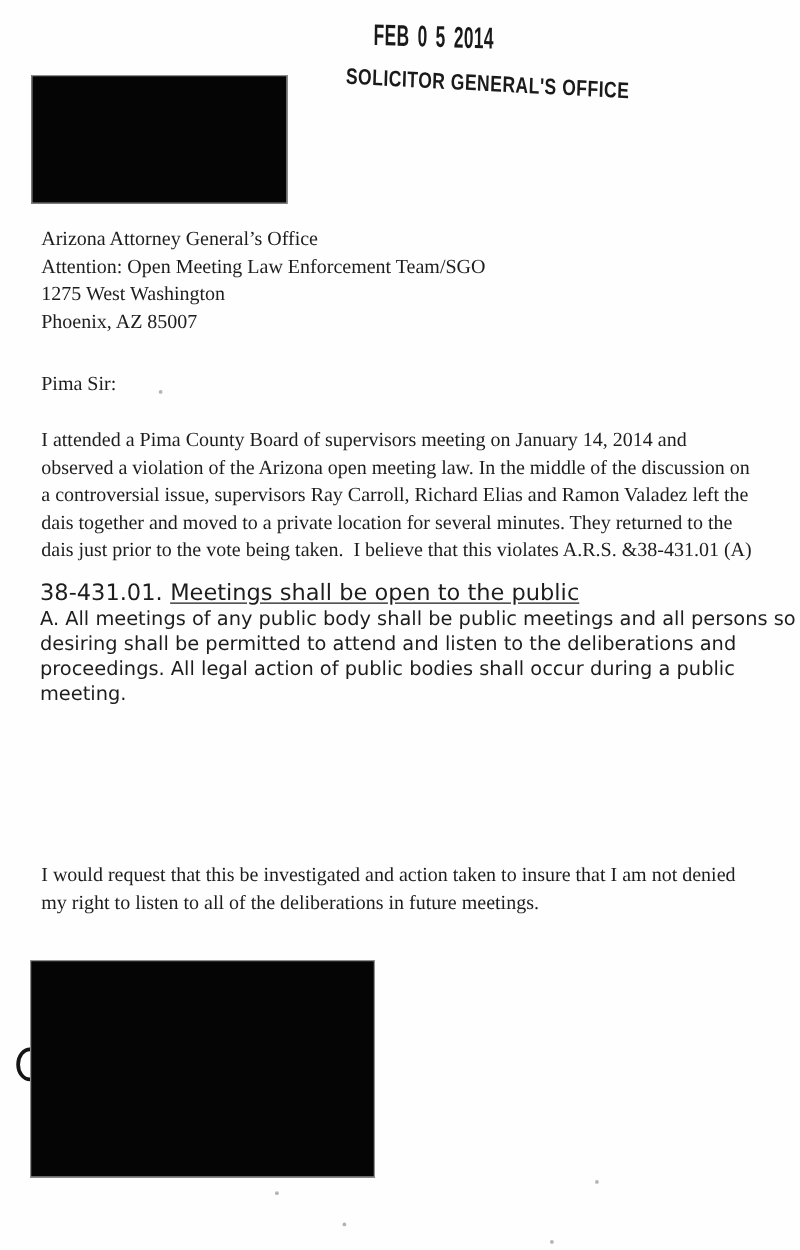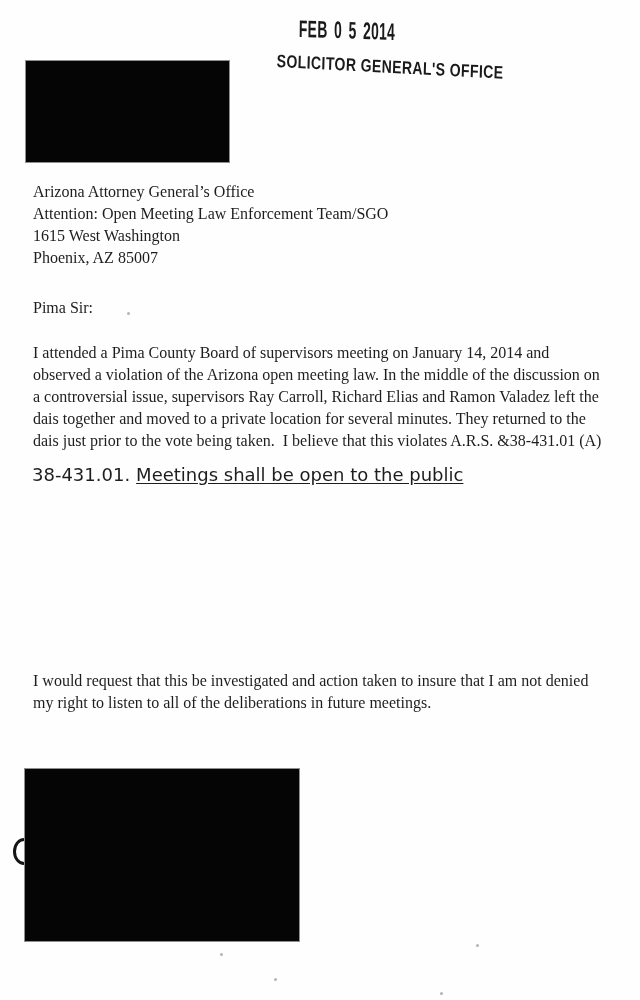--- a/index.html
+++ b/index.html
@@ -66,21 +66,21 @@
     width: 605px;
     font-size: 16px;
     line-height: 22px;
     white-space: pre-line;
     z-index: 3;
   }
   .recipient  { top: 181px; }
   .salutation { top: 297px; }
   .para-1     { top: 342px; }
   .para-2     { top: 608px; }
-  .para-3     { top: 670px; }
+  .para-3     { top: 690px; }
 
   
   .statute {
     position: absolute;
     left: 32px; top: 465px;
     width: 605px;
     font-family: "DejaVu Sans", sans-serif;
     font-size: 15.5px;
     line-height: 20px;
     z-index: 3;
@@ -113,35 +113,39 @@
   <div class="stamp stamp-office">SOLICITOR GENERAL'S OFFICE</div>
 
   <div class="redaction redaction-top"></div>
 
   <div class="pen-mark"></div>
 
   <div class="redaction redaction-bottom"></div>
 
   <div class="text recipient">Arizona Attorney General’s Office
 Attention: Open Meeting Law Enforcement Team/SGO
-1615 West Washington
+1275 West Washington
 Phoenix, AZ 85007</div>
 
   <div class="text salutation">Pima Sir:</div>
 
   <div class="text para-1">I attended a Pima County Board of supervisors meeting on January 14, 2014 and
 observed a violation of the Arizona open meeting law. In the middle of the discussion on
 a controversial issue, supervisors Ray Carroll, Richard Elias and Ramon Valadez left the
 dais together and moved to a private location for several minutes. They returned to the
 dais just prior to the vote being taken.&nbsp; I believe that this violates A.R.S. &amp;38-431.01 (A)</div>
 
   <div class="statute">
     <div class="statute-heading">
       <span>38-431.01.</span><span class="statute-title">Meetings shall be open to the public</span>
     </div>
+    <div class="statute-body">A. All meetings of any public body shall be public meetings and all persons so
+desiring shall be permitted to attend and listen to the deliberations and
+proceedings. All legal action of public bodies shall occur during a public
+meeting.</div>
   </div>
 
 
   <div class="text para-3">I would request that this be investigated and action taken to insure that I am not denied
 my right to listen to all of the deliberations in future meetings.</div>
 
   <div class="speck" style="left:127px; top:312px;"></div>
   <div class="speck" style="left:220px; top:953px;"></div>
   <div class="speck" style="left:274px; top:978px;"></div>
   <div class="speck" style="left:476px; top:944px;"></div>

